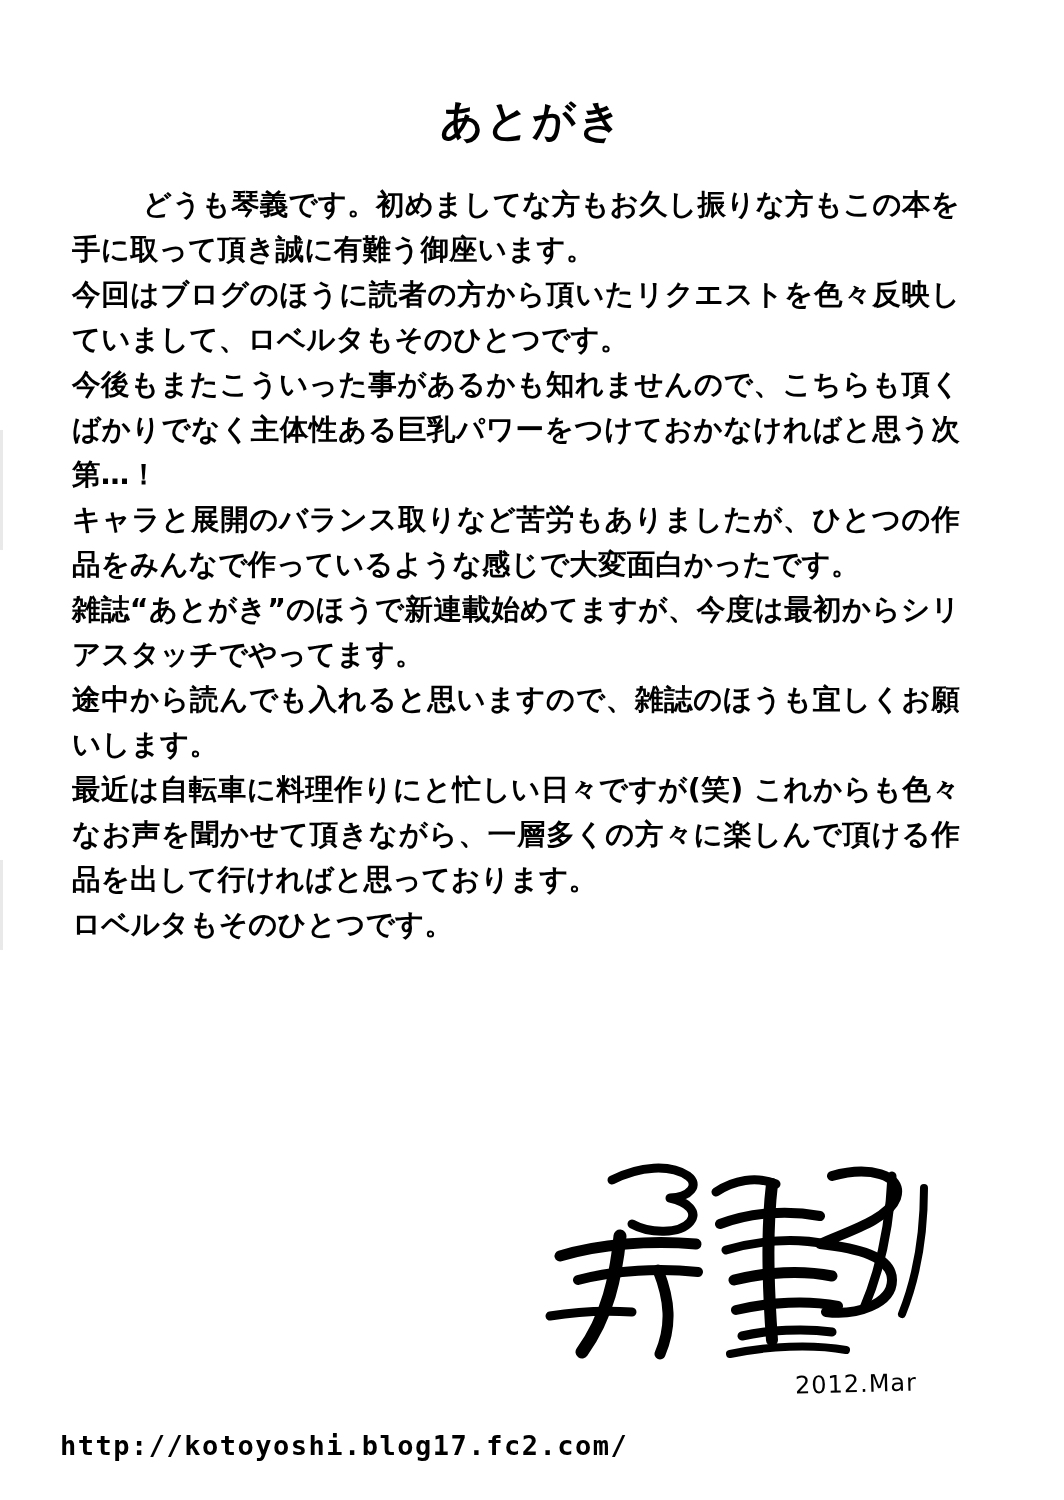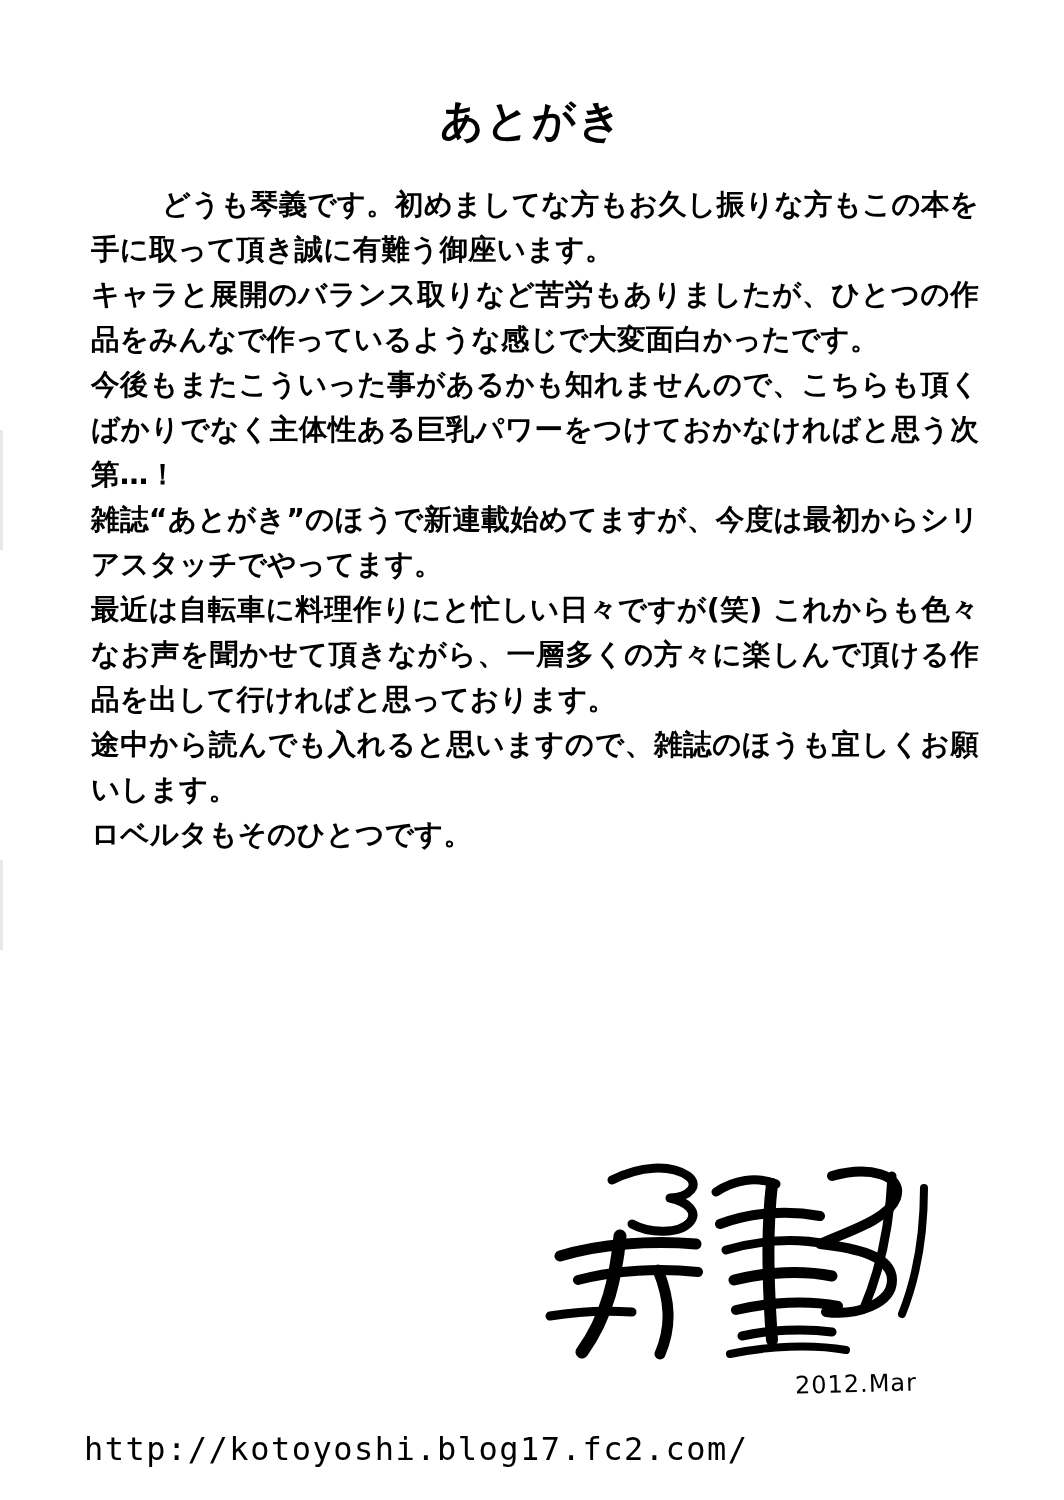--- a/index.html
+++ b/index.html
@@ -40,21 +40,20 @@
     position: absolute;
     top: 182px;
     left: 72px;
     width: 888px;
     font-size: 28.5px;
     line-height: 45px;
     font-weight: bold;
     letter-spacing: 0.2px;
     text-align: justify;
     font-family: "DejaVu Sans", "Liberation Sans", sans-serif;
-    margin-left: 19px;
   }
   .body-text p {
     margin: 0;
     padding: 0;
   }
   .body-text p.indent {
     text-indent: 42px;
   }
 
   
@@ -74,26 +73,27 @@
     left: 795px;
     top: 1370px;
     font-size: 24px;
     font-family: "DejaVu Sans", "Liberation Sans", sans-serif;
     letter-spacing: 1px;
     transform: rotate(-1.5deg);
   }
 
   .blog-url {
     position: absolute;
-    left: 84px;
+    left: 60px;
     top: 1430px;
-    font-size: 32px;
+    font-size: 27px;
     font-family: "DejaVu Sans Mono", "Liberation Mono", monospace;
     letter-spacing: 1.5px;
     white-space: nowrap;
+    font-weight: bold;
   }
 
   
   .edge-mark {
     position: absolute;
     background: #e9e9e9;
   }
   .edge-mark.left-1 { left: 0; top: 430px; width: 3px; height: 120px; }
   .edge-mark.left-2 { left: 0; top: 860px; width: 3px; height: 90px; }
 </style>
@@ -102,25 +102,26 @@
 
 <div class="page">
 
   <div class="edge-mark left-1"></div>
   <div class="edge-mark left-2"></div>
 
   <div class="afterword-title">あとがき</div>
 
   <div class="body-text">
     <p class="indent">　どうも琴義です。初めましてな方もお久し振りな方もこの本を手に取って頂き誠に有難う御座います。</p>
+    <p>今回はブログのほうに読者の方から頂いたリクエストを色々反映していまして、ロベルタもそのひとつです。</p>
+    <p>今後もまたこういった事があるかも知れませんので、こちらも頂くばかりでなく主体性ある巨乳パワーをつけておかなければと思う次第…！</p>
     <p>キャラと展開のバランス取りなど苦労もありましたが、ひとつの作品をみんなで作っているような感じで大変面白かったです。</p>
-    <p>今後もまたこういった事があるかも知れませんので、こちらも頂くばかりでなく主体性ある巨乳パワーをつけておかなければと思う次第…！</p>
     <p>雑誌“あとがき”のほうで新連載始めてますが、今度は最初からシリアスタッチでやってます。</p>
+    <p>途中から読んでも入れると思いますので、雑誌のほうも宜しくお願いします。</p>
     <p>最近は自転車に料理作りにと忙しい日々ですが(笑) これからも色々なお声を聞かせて頂きながら、一層多くの方々に楽しんで頂ける作品を出して行ければと思っております。</p>
-    <p>途中から読んでも入れると思いますので、雑誌のほうも宜しくお願いします。</p>
     <p>ロベルタもそのひとつです。</p>
   </div>
 
   <div class="signature">
     <svg width="420" height="240" viewBox="0 0 420 240" xmlns="http://www.w3.org/2000/svg">
       <g fill="none" stroke="#000000" stroke-linecap="round" stroke-linejoin="round">
 
         <path d="M92 40 C120 26, 150 24, 168 36 C180 45, 170 57, 150 58 C168 62, 178 72, 170 82 C160 94, 130 94, 112 84" stroke-width="9"></path>
         <path d="M40 116 C80 104, 130 100, 176 104" stroke-width="11"></path>
         <path d="M58 140 C96 130, 140 128, 178 132" stroke-width="10"></path>

